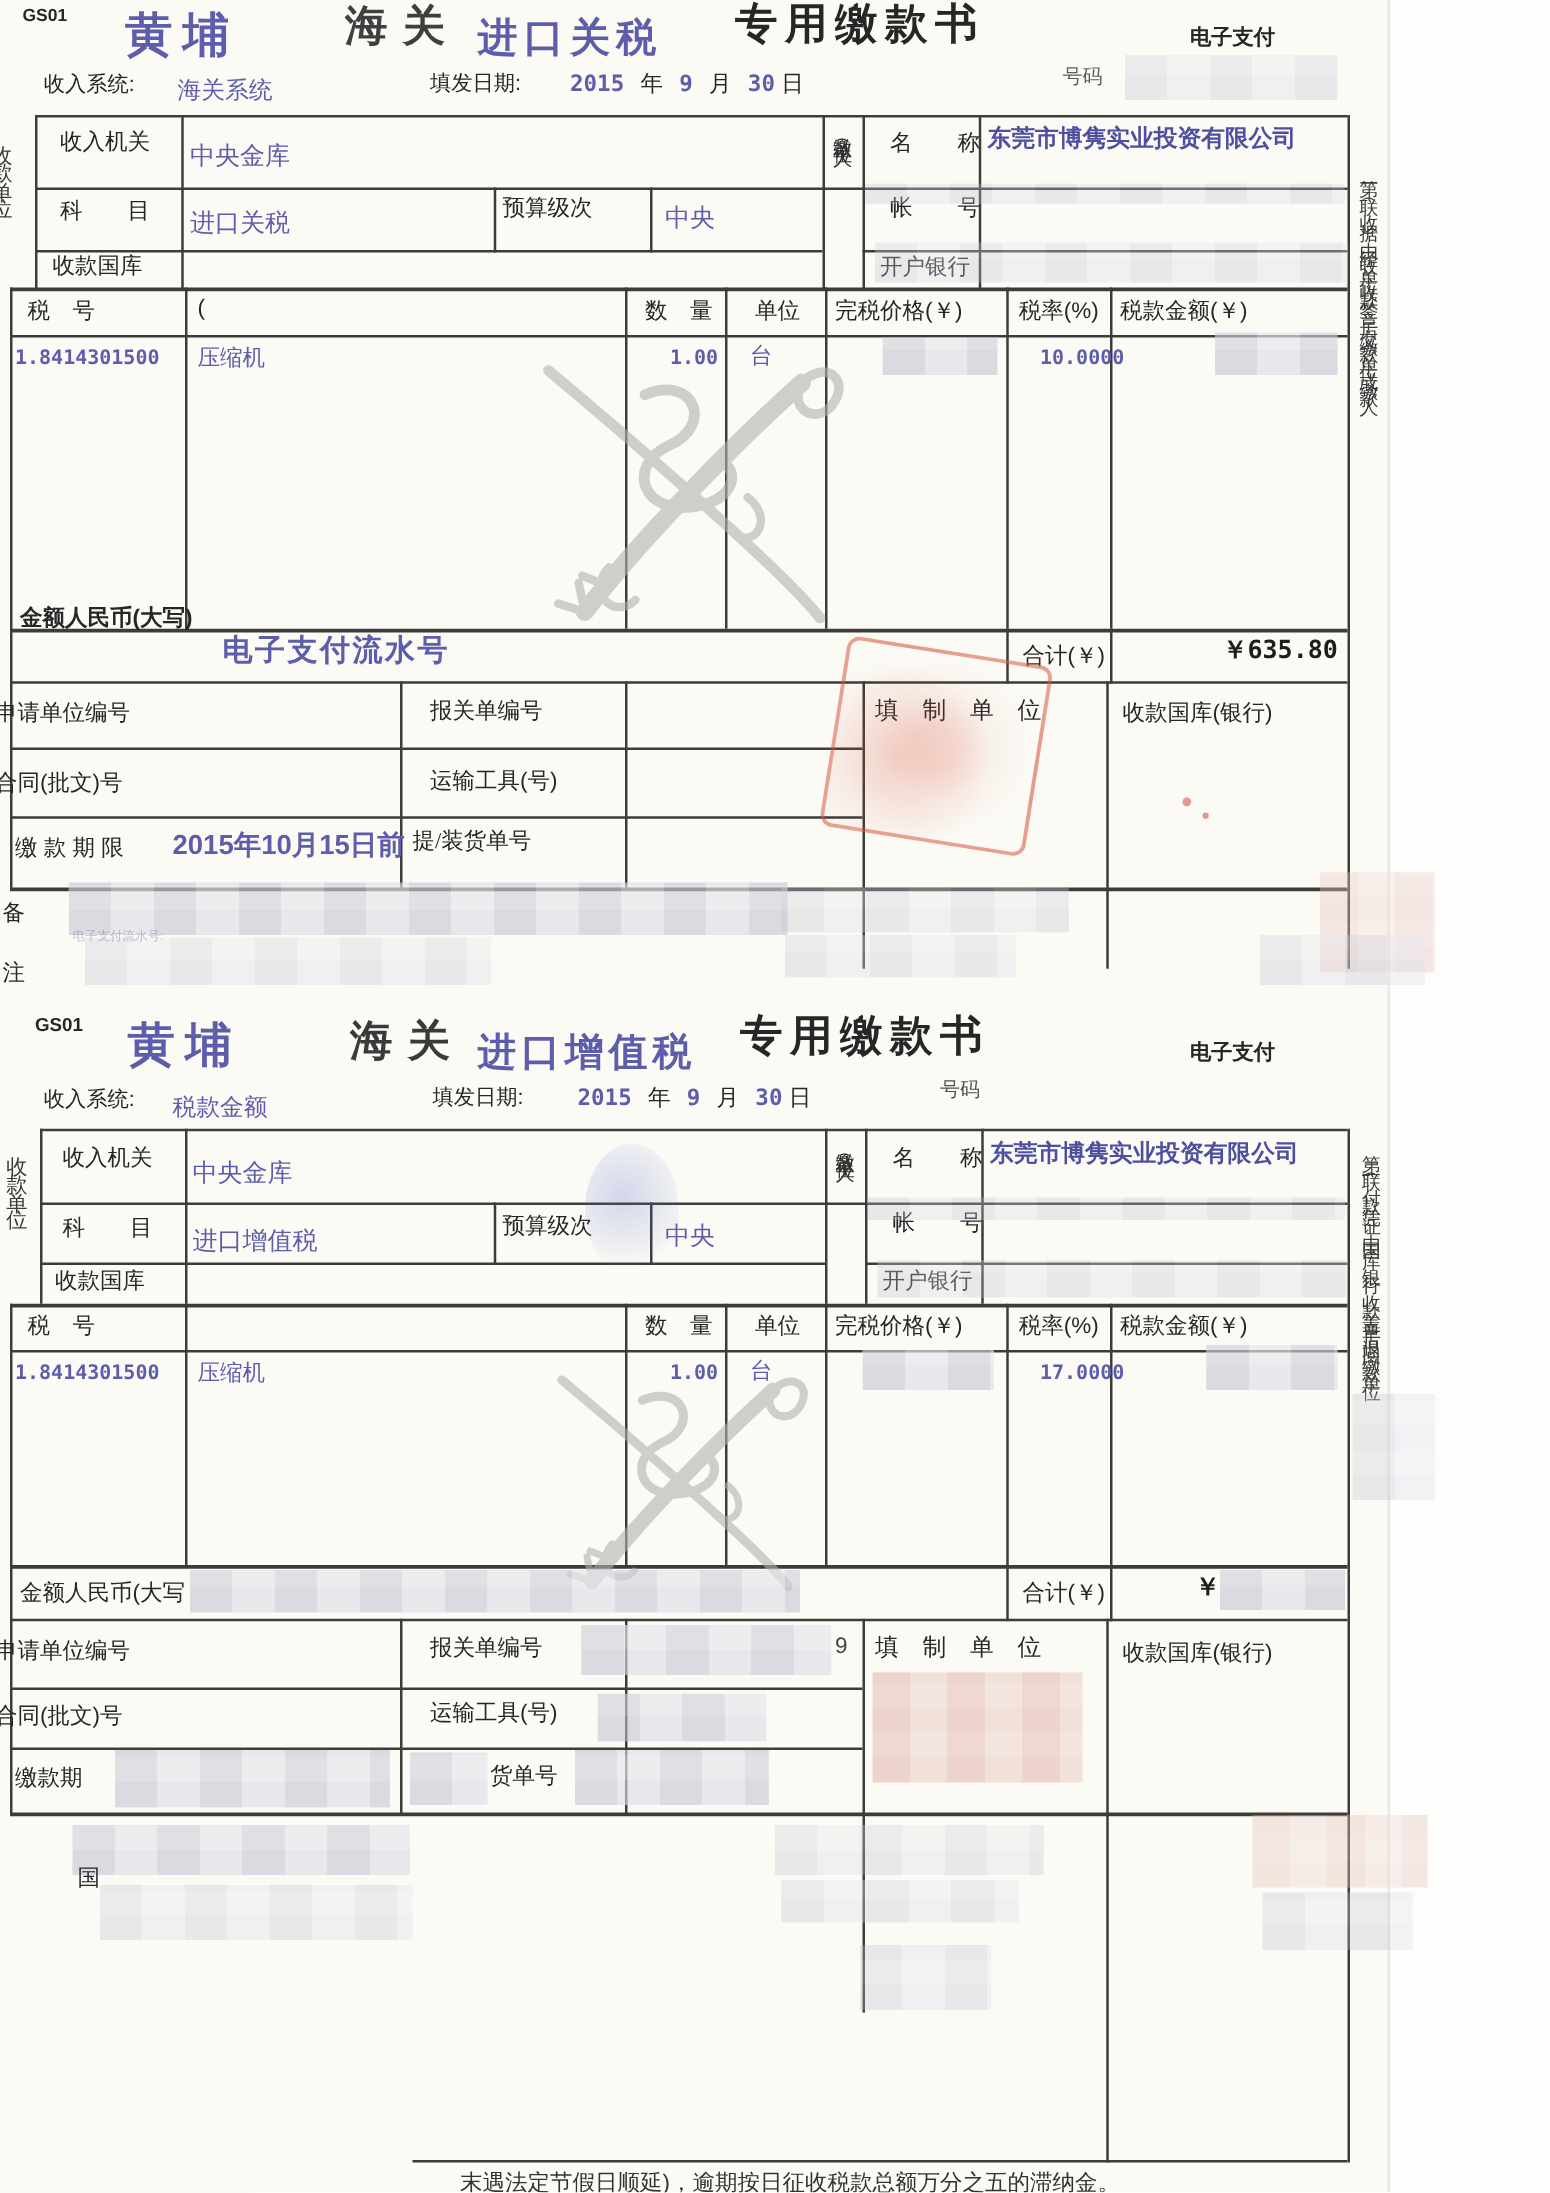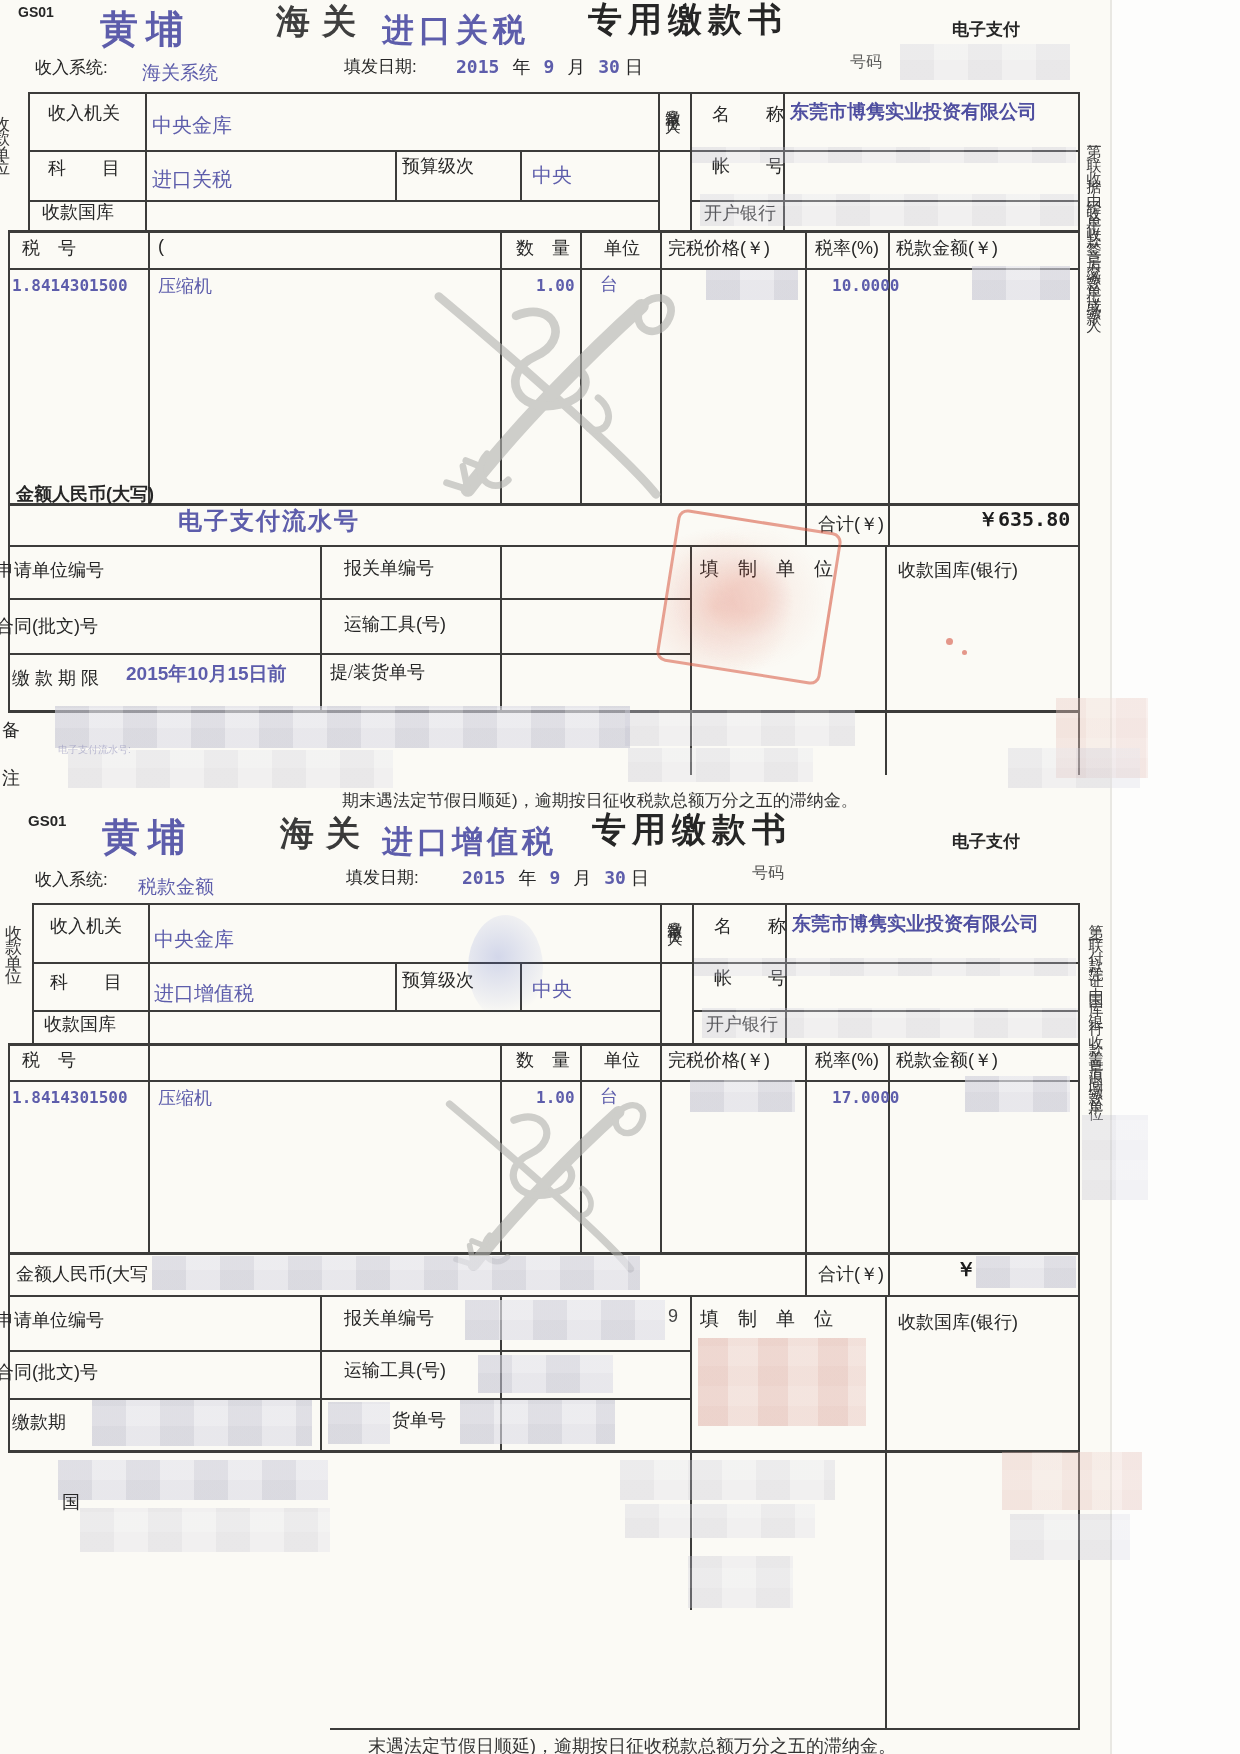--- a/index.html
+++ b/index.html
@@ -149,37 +149,36 @@
 <i class="hl" style="left:8px;top:653px;width:682px;"></i>
 <i class="hl hv" style="left:8px;top:710px;width:1070px;"></i>
 
 <div class="t" style="left:-4px;top:560px;font-size:18px;">申请单位编号</div>
 <div class="t" style="left:344px;top:558px;font-size:18px;">报关单编号</div>
 <div class="t" style="left:700px;top:558px;font-size:19px;">填　制　单　位</div>
 <div class="t" style="left:898px;top:560px;font-size:18px;">收款国库(银行)</div>
 <div class="t" style="left:-4px;top:616px;font-size:18px;">合同(批文)号</div>
 <div class="t" style="left:344px;top:614px;font-size:18px;">运输工具(号)</div>
 <div class="t" style="left:12px;top:668px;font-size:18px;">缴 款 期 限</div>
-<div class="t b pp" style="left:126px;top:663px;font-size:19px;">2015年10月15日前</div>
+<div class="t b pp" style="left:138px;top:663px;font-size:22px;">2015年10月15日前</div>
 <div class="t" style="left:330px;top:662px;font-size:18px;font-family:Liberation Serif, serif;">提/装货单号</div>
 
 <div class="stamp" style="left:666px;top:520px;width:160px;height:148px;"></div>
 <i class="dot" style="left:946px;top:638px;width:7px;height:7px;"></i>
 <i class="dot" style="left:962px;top:650px;width:5px;height:5px;"></i>
 
 <div class="t" style="left:2px;top:720px;font-size:18px;">备</div>
 <div class="t" style="left:2px;top:768px;font-size:18px;">注</div>
 <div class="mz" style="left:55px;top:706px;width:575px;height:42px;"></div>
 <div class="mz lt" style="left:625px;top:710px;width:230px;height:36px;"></div>
 <div class="mz lt pk" style="left:1056px;top:698px;width:92px;height:80px;"></div>
 <div class="mz lt" style="left:68px;top:750px;width:325px;height:38px;"></div>
 <div class="mz lt" style="left:628px;top:748px;width:185px;height:34px;"></div>
 <div class="mz lt" style="left:1008px;top:748px;width:132px;height:40px;"></div>
 <div class="t gh" style="left:58px;top:744px;font-size:10px;z-index:2;">电子支付流水号:</div>
-<div class="t" style="left:342px;top:791px;font-size:17px;color:#333;">期末遇法定节假日顺延)，逾期按日征收税款总额万分之五的滞纳金。</div>
 
 <div class="t b" style="left:28px;top:812px;font-size:15px;">GS01</div>
 <div class="t b pp" style="left:102px;top:816px;font-size:38px;letter-spacing:8px;">黄埔</div>
 <div class="t b" style="left:280px;top:814px;font-size:34px;letter-spacing:12px;opacity:.9;">海关</div>
 <div class="t b pp" style="left:382px;top:824px;font-size:31px;letter-spacing:4px;">进口增值税</div>
 <div class="t b" style="left:592px;top:810px;font-size:34px;letter-spacing:6px;">专用缴款书</div>
 <div class="t b" style="left:952px;top:832px;font-size:17px;">电子支付</div>
 
 <div class="t" style="left:35px;top:870px;font-size:17px;">收入系统:</div>
 <div class="t pp" style="left:138px;top:876px;font-size:19px;">税款金额</div>

